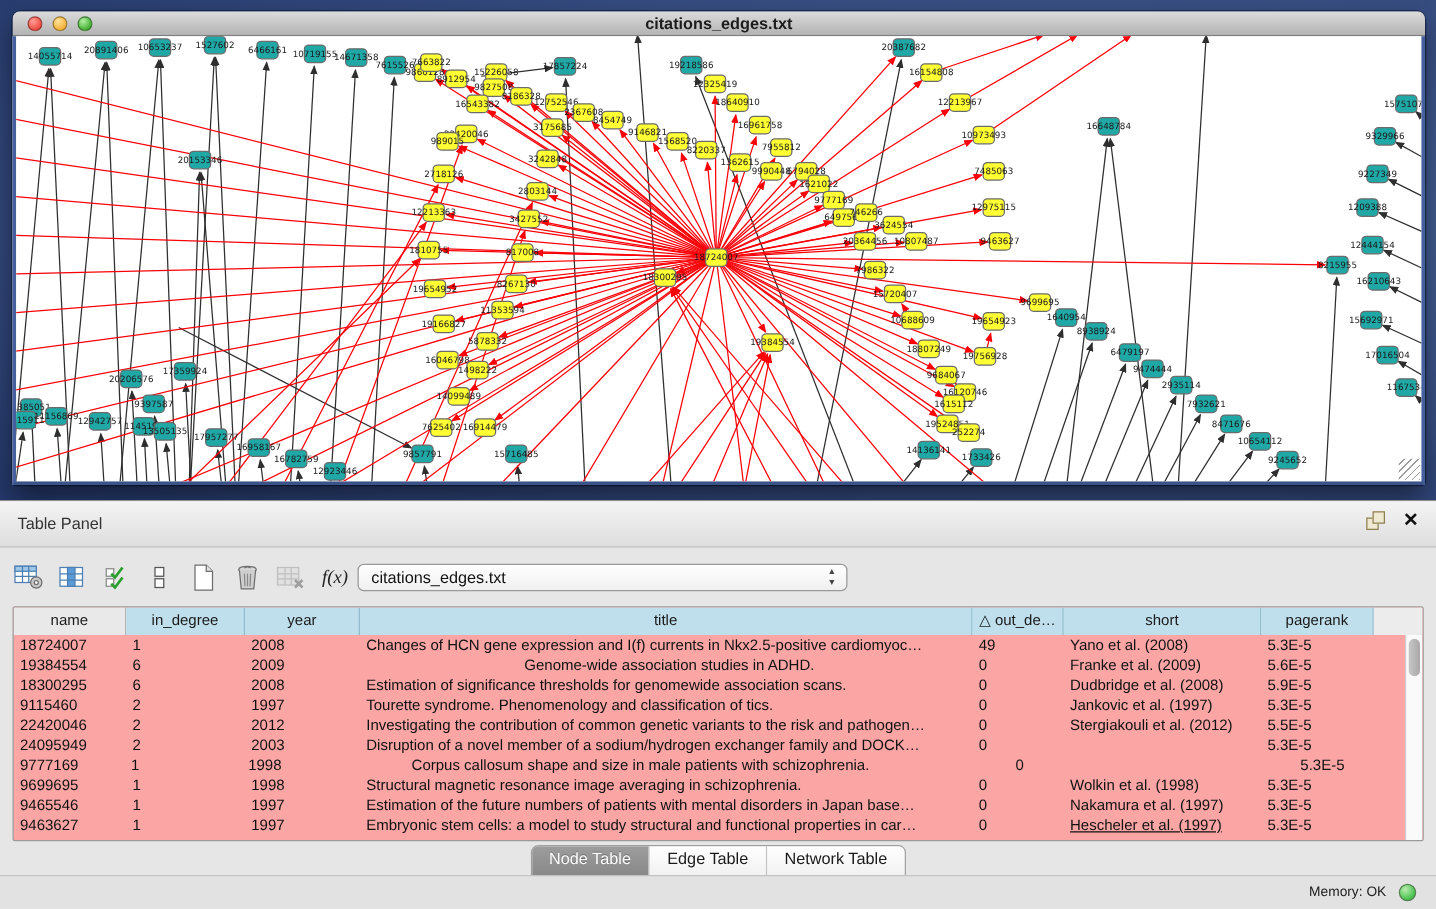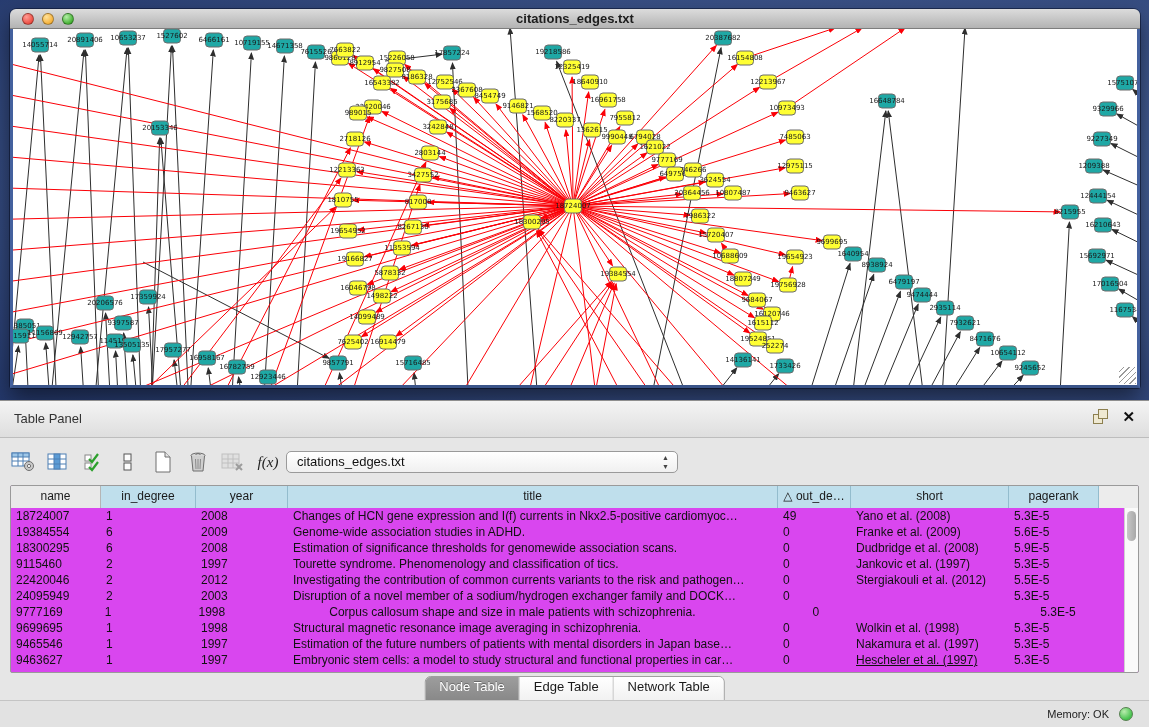--- a/index.html
+++ b/index.html
@@ -49,21 +49,21 @@
   .tbtn.disabled { opacity:.5; }
   .fx { font-family:"Liberation Serif", serif; font-style:italic; font-size:15px; color:#222; }
   .selector { position:absolute; left:286px; top:50px; width:392px; height:22px;
     background:linear-gradient(#ffffff,#f0f0f0); border:1px solid #9a9a9a; border-radius:5px;
     font-size:13px; color:#111; line-height:20px; padding-left:10px; }
   .stepper { position:absolute; right:8px; top:1px; font-size:7px; color:#444; line-height:9px;
     text-align:center; }
 
   
   .tablebox { position:absolute; left:10px; top:84px; width:1129px; height:188px;
-    background:#d946ef; border:1px solid #9a9a9a; border-radius:2px; overflow:hidden; }
+    background:#fca5a5; border:1px solid #9a9a9a; border-radius:2px; overflow:hidden; }
   .thead { display:flex; height:22px; border-bottom:1px solid #8a8a8a; background:#ececec; }
   .th { height:22px; font-size:12px; color:#1a1a1a; text-align:center; line-height:21px;
     background:#bfdfec; border-right:1px solid #93bccd; overflow:hidden; white-space:nowrap; }
   .th.gray { background:#e9e9e9; border-right:1px solid #b5b5b5; }
   .th.fill { background:#ececec; border-right:none; flex:1; }
   .tbody { position:absolute; left:0; top:22px; right:14px; bottom:0; overflow:hidden; }
   .tr { display:flex; height:16px; }
   .td { font-size:12px; color:#111; line-height:16px; padding-left:5px;
     white-space:nowrap; overflow:hidden; }
   .vscroll { position:absolute; right:0; top:22px; bottom:0; width:14px;
@@ -851,21 +851,21 @@
           <div class="td" style="width: 92px;">2008</div>
           <div class="td" style="width: 490px;">Changes of HCN gene expression and I(f) currents in Nkx2.5-positive cardiomyoc…</div>
           <div class="td" style="width: 73px;">49</div>
           <div class="td" style="width: 158px;">Yano et al. (2008)</div>
           <div class="td" style="width: 90px;">5.3E-5</div>
         </div>
         <div class="tr">
           <div class="td" style="width: 90px;">19384554</div>
           <div class="td" style="width: 95px;">6</div>
           <div class="td" style="width: 92px;">2009</div>
-          <div class="td" style="width: 490px;">Genome-wide association studies in ADHD.</div>
+          <div class="td" style="width: 490px; text-align: center;">Genome-wide association studies in ADHD.</div>
           <div class="td" style="width: 73px;">0</div>
           <div class="td" style="width: 158px;">Franke et al. (2009)</div>
           <div class="td" style="width: 90px;">5.6E-5</div>
         </div>
         <div class="tr">
           <div class="td" style="width: 90px;">18300295</div>
           <div class="td" style="width: 95px;">6</div>
           <div class="td" style="width: 92px;">2008</div>
           <div class="td" style="width: 490px;">Estimation of significance thresholds for genomewide association scans.</div>
           <div class="td" style="width: 73px;">0</div>
@@ -878,21 +878,21 @@
           <div class="td" style="width: 92px;">1997</div>
           <div class="td" style="width: 490px;">Tourette syndrome. Phenomenology and classification of tics.</div>
           <div class="td" style="width: 73px;">0</div>
           <div class="td" style="width: 158px;">Jankovic et al. (1997)</div>
           <div class="td" style="width: 90px;">5.3E-5</div>
         </div>
         <div class="tr">
           <div class="td" style="width: 90px;">22420046</div>
           <div class="td" style="width: 95px;">2</div>
           <div class="td" style="width: 92px;">2012</div>
-          <div class="td" style="width: 490px;">Investigating the contribution of common currents variants to the risk and pathogen…</div>
+          <div class="td" style="width: 490px;">Investigating the contribution of common genetic variants to the risk and pathogen…</div>
           <div class="td" style="width: 73px;">0</div>
           <div class="td" style="width: 158px;">Stergiakouli et al. (2012)</div>
           <div class="td" style="width: 90px;">5.5E-5</div>
         </div>
         <div class="tr">
           <div class="td" style="width: 90px;">24095949</div>
           <div class="td" style="width: 95px;">2</div>
           <div class="td" style="width: 92px;">2003</div>
           <div class="td" style="width: 490px;">Disruption of a novel member of a sodium/hydrogen exchanger family and DOCK…</div>
           <div class="td" style="width: 73px;">0</div>

